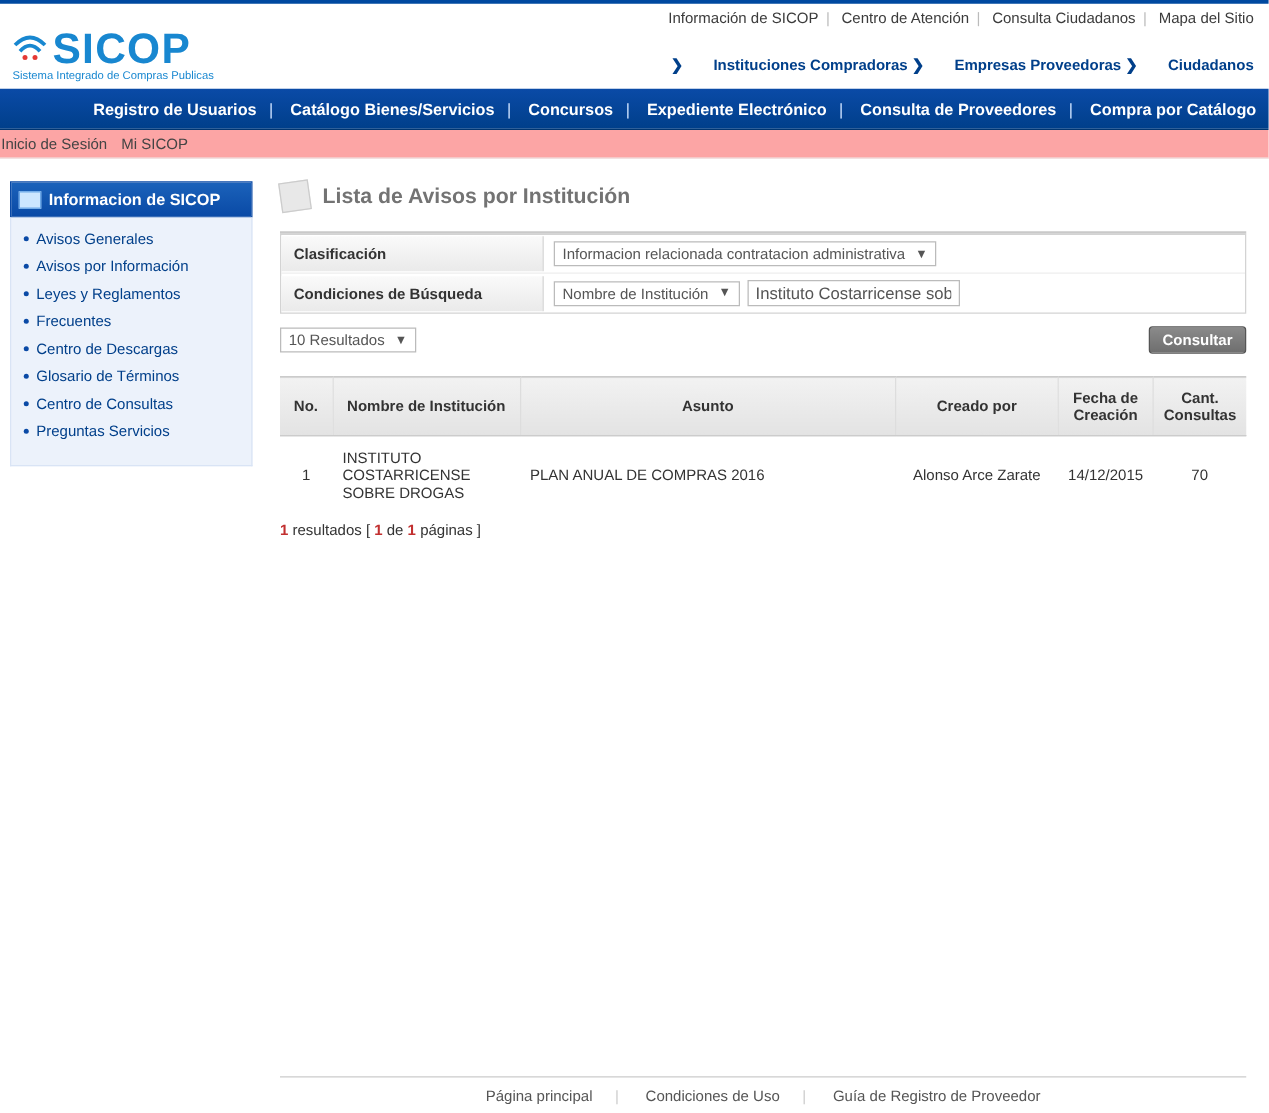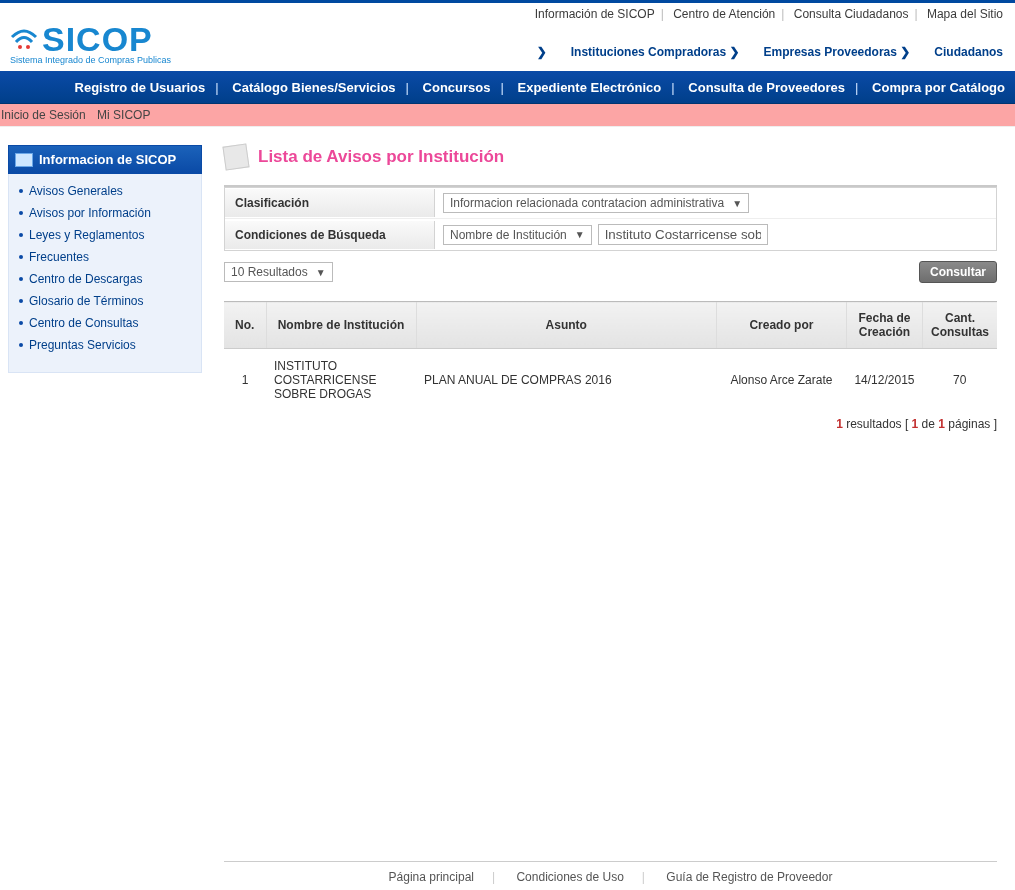--- a/index.html
+++ b/index.html
@@ -26,39 +26,39 @@
   .sidebar { width:194px; margin-left:8px; }
   .sb-header { background:linear-gradient(#1b62ba,#0a4aa6); color:#fff; font-weight:bold; font-size:13px; padding:6px 6px; display:flex; align-items:center; border:1px solid #0a4aa6; }
   .sb-header .sb-icon { width:18px; height:14px; background:#cde6ff; border:1px solid #6aa7e8; margin-right:6px; display:inline-block; }
   .sb-list { background:#ecf2fb; border:1px solid #d9e4f5; border-top:none; padding:6px 10px 16px 10px; }
   .sb-item { display:flex; align-items:center; padding:4px 0; cursor:pointer; }
   .sb-item .dot { width:4px; height:4px; border-radius:50%; background:#0a4aa6; margin-right:6px; }
   .sb-item span.lbl { color:#003f8a; }
   .content { flex:1; padding:0 18px 12px 22px; }
   .page-title { display:flex; align-items:center; margin-bottom:16px; }
   .page-title .ticon { width:24px; height:24px; background:#e8e8e8; border:1px solid #ccc; margin-right:10px; transform:rotate(-8deg); }
-  .page-title h1 { font-size:17px; font-weight:bold; margin:0; color:#ec4899; }
+  .page-title h1 { font-size:17px; font-weight:bold; margin:0; color:#737373; }
   .hr-top { border-top:2px solid #c9c9c9; margin-bottom:0; }
   .filter-box { border:1px solid #d3d3d3; display:flex; flex-direction:column; }
   .filter-row { display:flex; align-items:center; }
   .filter-row + .filter-row { border-top:1px solid #eee; }
   .filter-label { width:210px; background:linear-gradient(#fafafa,#eaeaea); color:#333; font-weight:bold; padding:7px 10px; border-right:1px solid #d3d3d3; }
   .filter-ctrl { flex:1; padding:5px 8px; display:flex; gap:6px; align-items:center; }
   .fake-select { border:1px solid #bbb; background:#fff; color:#555; padding:2px 6px; display:flex; align-items:center; gap:8px; cursor:pointer; }
   .fake-select .tri { font-size:10px; color:#555; }
   .fake-input { border:1px solid #bbb; background:#fff; color:#555; padding:2px 6px; width:170px; }
   .action-row { display:flex; align-items:center; margin-top:10px; }
   .consult-btn { margin-left:auto; background:linear-gradient(#8a8a8a,#6e6e6e); color:#fff; border:1px solid #555; border-radius:3px; padding:3px 10px; cursor:pointer; font-weight:bold; font-size:12px; }
   .results-table { width:100%; border-collapse:collapse; margin-top:18px; }
   .results-table th { background:linear-gradient(#f2f2f2,#e3e3e3); border-top:1px solid #bbb; border-bottom:1px solid #ccc; border-left:1px solid #ddd; color:#333; font-size:12px; padding:9px 8px; font-weight:bold; }
   .results-table th:first-child { border-left:none; }
   .results-table td { padding:10px 8px; color:#333; vertical-align:middle; font-size:12px; }
   .results-table td.center { text-align:center; }
   .link-cell { color:#1d3ea5; cursor:pointer; }
-  .pager { text-align:right; color:#333; margin-top:6px; font-size:12px; }
+  .pager { color:#333; margin-top:6px; font-size:12px; }
   .pager .num { color:#c23030; font-weight:bold; }
   .footer-sep { border-top:1px solid #ccc; margin-top:430px; }
   .footer-links { text-align:center; padding:8px 0; color:#666; }
   .footer-links a { color:#555; text-decoration:none; cursor:pointer; }
   .footer-links .sep2 { color:#ccc; padding:0 18px; }
 </style>
 </head>
 <body>
 
 <div class="top-line"></div>

